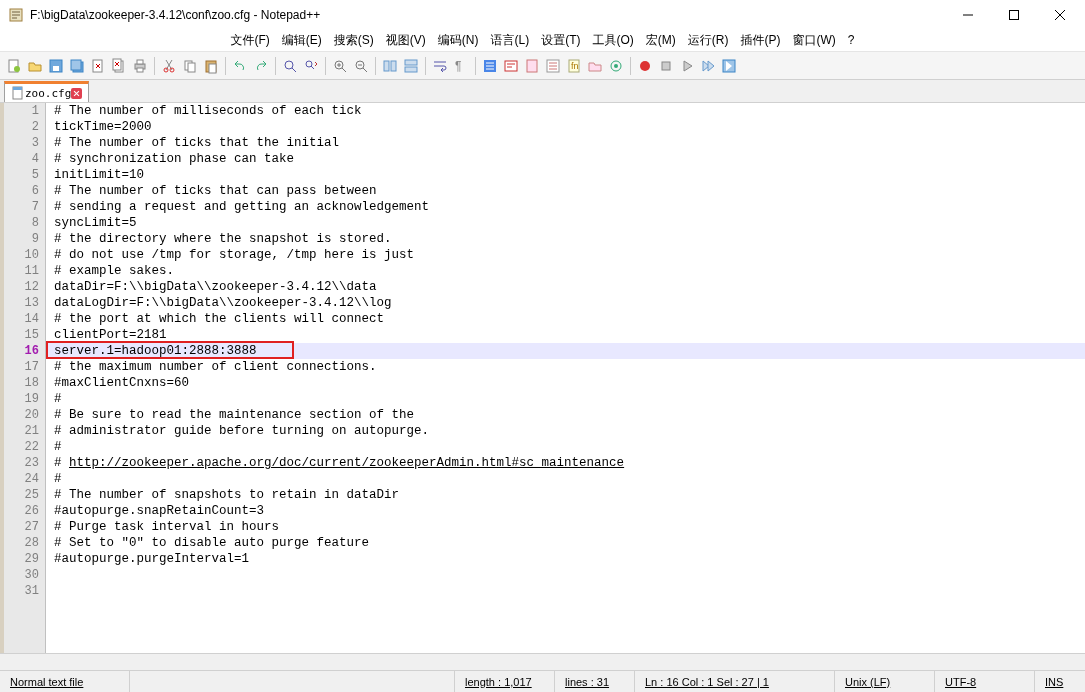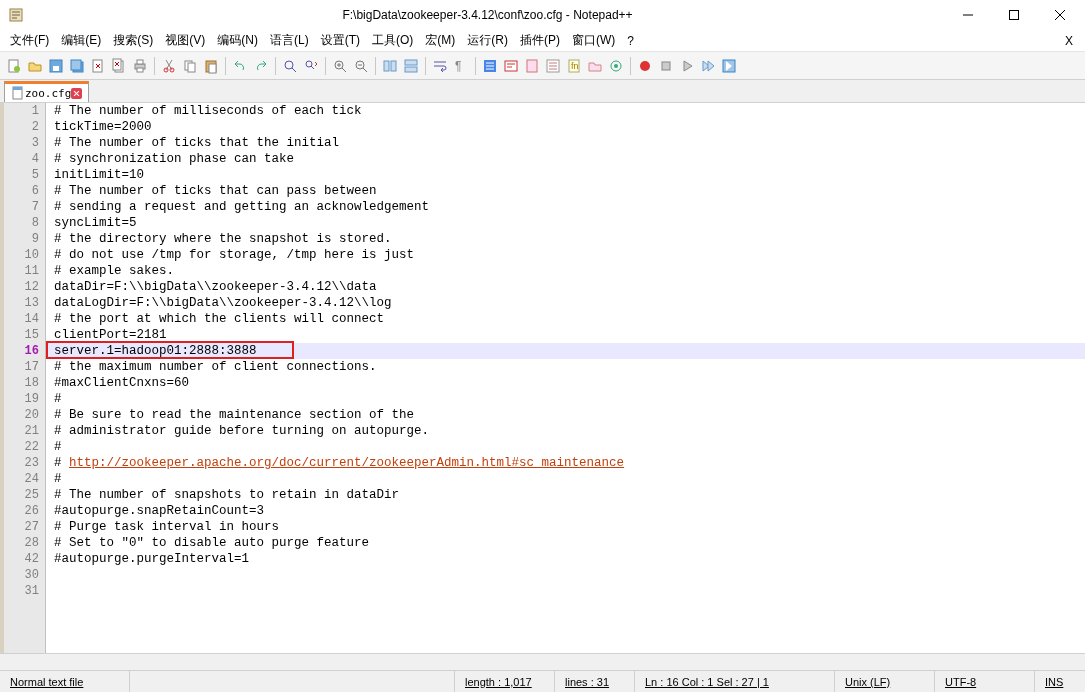--- a/index.html
+++ b/index.html
@@ -1,23 +1,23 @@
 <!DOCTYPE html>
 <html><head>
 <meta charset="utf-8">
 <style>
 * { margin:0; padding:0; box-sizing:border-box; }
 body { font-family:"Microsoft YaHei","SimSun",Tahoma,sans-serif; font-size:12px; background:#f0f0f0; width:1085px; height:692px; overflow:hidden; display:flex; flex-direction:column; }
-.titlebar { height:30px; background:#fff; display:flex; align-items:center; padding:0 2px;text-align:center; }
+.titlebar { height:30px; background:#fff; display:flex; align-items:center; padding:0 2px; }
 .titlebar .icon { width:16px; height:16px; margin:0 6px; }
 .titlebar .title { flex:1; font-size:12px; }
 .winbtns { display:flex; }
 .winbtn { width:46px; height:30px; display:flex; align-items:center; justify-content:center; }
 .winbtn svg { width:10px; height:10px; }
-.menubar { height:22px; background:#fff; display:flex; align-items:center; padding:0 4px; border-bottom:1px solid #e5e5e5; }
+.menubar { height:22px; background:#fff; display:flex; align-items:center; padding:0 4px; border-bottom:1px solid #e5e5e5;flex-direction:column; }
 .menuitem { padding:0 6px; height:20px; display:flex; align-items:center; cursor:default; }
 .menu-close { margin-left:auto; padding:0 8px; font-family:Arial; }
 .toolbar { height:28px; background:#f5f5f5; border-bottom:1px solid #d0d0d0; display:flex; align-items:center; padding:2px 4px; gap:1px; }
 .tbtn { width:20px; height:20px; display:flex; align-items:center; justify-content:center; border:1px solid transparent; }
 .tsep { width:1px; height:18px; background:#c8c8c8; margin:0 3px; }
 .tabstrip { height:23px; background:#f0f0f0; border-bottom:1px solid #d0d0d0; display:flex; align-items:flex-end; padding-left:4px; }
 .tab { height:21px; background:#fff; border:1px solid #a0a0a0; border-bottom:none; border-top:3px solid #f08030; padding:0 6px; display:flex; align-items:center; gap:0; font-size:11px; font-family:"SimSun","NSimSun",monospace; position:relative; }
 .tab::before { content:""; position:absolute; left:-1px; top:-3px; width:24px; height:3px; background:#5b9bd5; display:none; }
 .tab .fico { width:14px; height:14px; }
 .tab .tx { width:11px; height:11px; background:#e04050; border-radius:2px; position:relative; }
@@ -25,21 +25,21 @@
 .tab .tx::before { transform:rotate(45deg); }
 .tab .tx::after { transform:rotate(-45deg); }
 .editor { flex:1; display:flex; background:#fff; overflow:hidden; }
 .ribbon { width:4px; background:#d8d0c0; }
 .gutter { width:42px; background:#e8e8e8; border-right:1px solid #c0c0c0; }
 .gnum { height:16px; text-align:right; padding-right:6px; color:#808080; font-family:Consolas,"Courier New",monospace; font-size:12px; line-height:16px; }
 .gnum.hl { color:#a21caf; font-weight:bold; background:#e8e8e8; }
 .lines { flex:1; font-family:Consolas,"Courier New",monospace; font-size:12.5px; line-height:16px; position:relative; overflow:hidden; }
 .line { height:16px; padding-left:8px; white-space:pre; }
 .line.current { background:#e8e8ff; }
-.line a { color:#c2410c; text-decoration:underline; }
+.line a { color:#000000; text-decoration:underline; }
 .redbox { position:absolute; border:2px solid #e02020; pointer-events:none; }
 .hscroll { height:17px; background:#f0f0f0; border-top:1px solid #d0d0d0; }
 .statusbar { height:22px; background:#f0f0f0; border-top:1px solid #d0d0d0; display:flex; align-items:center; font-size:11px;text-decoration:underline; }
 .scell { padding:0 10px; border-right:1px solid #d0d0d0; height:100%; display:flex; align-items:center; }
 .scell.wide { flex:1; }
 svg { display:block; }
 </style>
 </head>
 <body>
 
@@ -323,21 +323,21 @@
       <div class="gnum">19</div>
       <div class="gnum">20</div>
       <div class="gnum">21</div>
       <div class="gnum">22</div>
       <div class="gnum">23</div>
       <div class="gnum">24</div>
       <div class="gnum">25</div>
       <div class="gnum">26</div>
       <div class="gnum">27</div>
       <div class="gnum">28</div>
-      <div class="gnum">42</div>
+      <div class="gnum">29</div>
       <div class="gnum">30</div>
       <div class="gnum">31</div>
     </div>
   <div class="lines" id="lines">
     <div class="redbox" id="redbox" style="left: 0px; top: 238px; width: 248px; height: 18px;"></div>
   <div class="line"># The number of milliseconds of each tick</div>
       <div class="line">tickTime=2000</div>
       <div class="line"># The number of ticks that the initial </div>
       <div class="line"># synchronization phase can take</div>
       <div class="line">initLimit=10</div>

